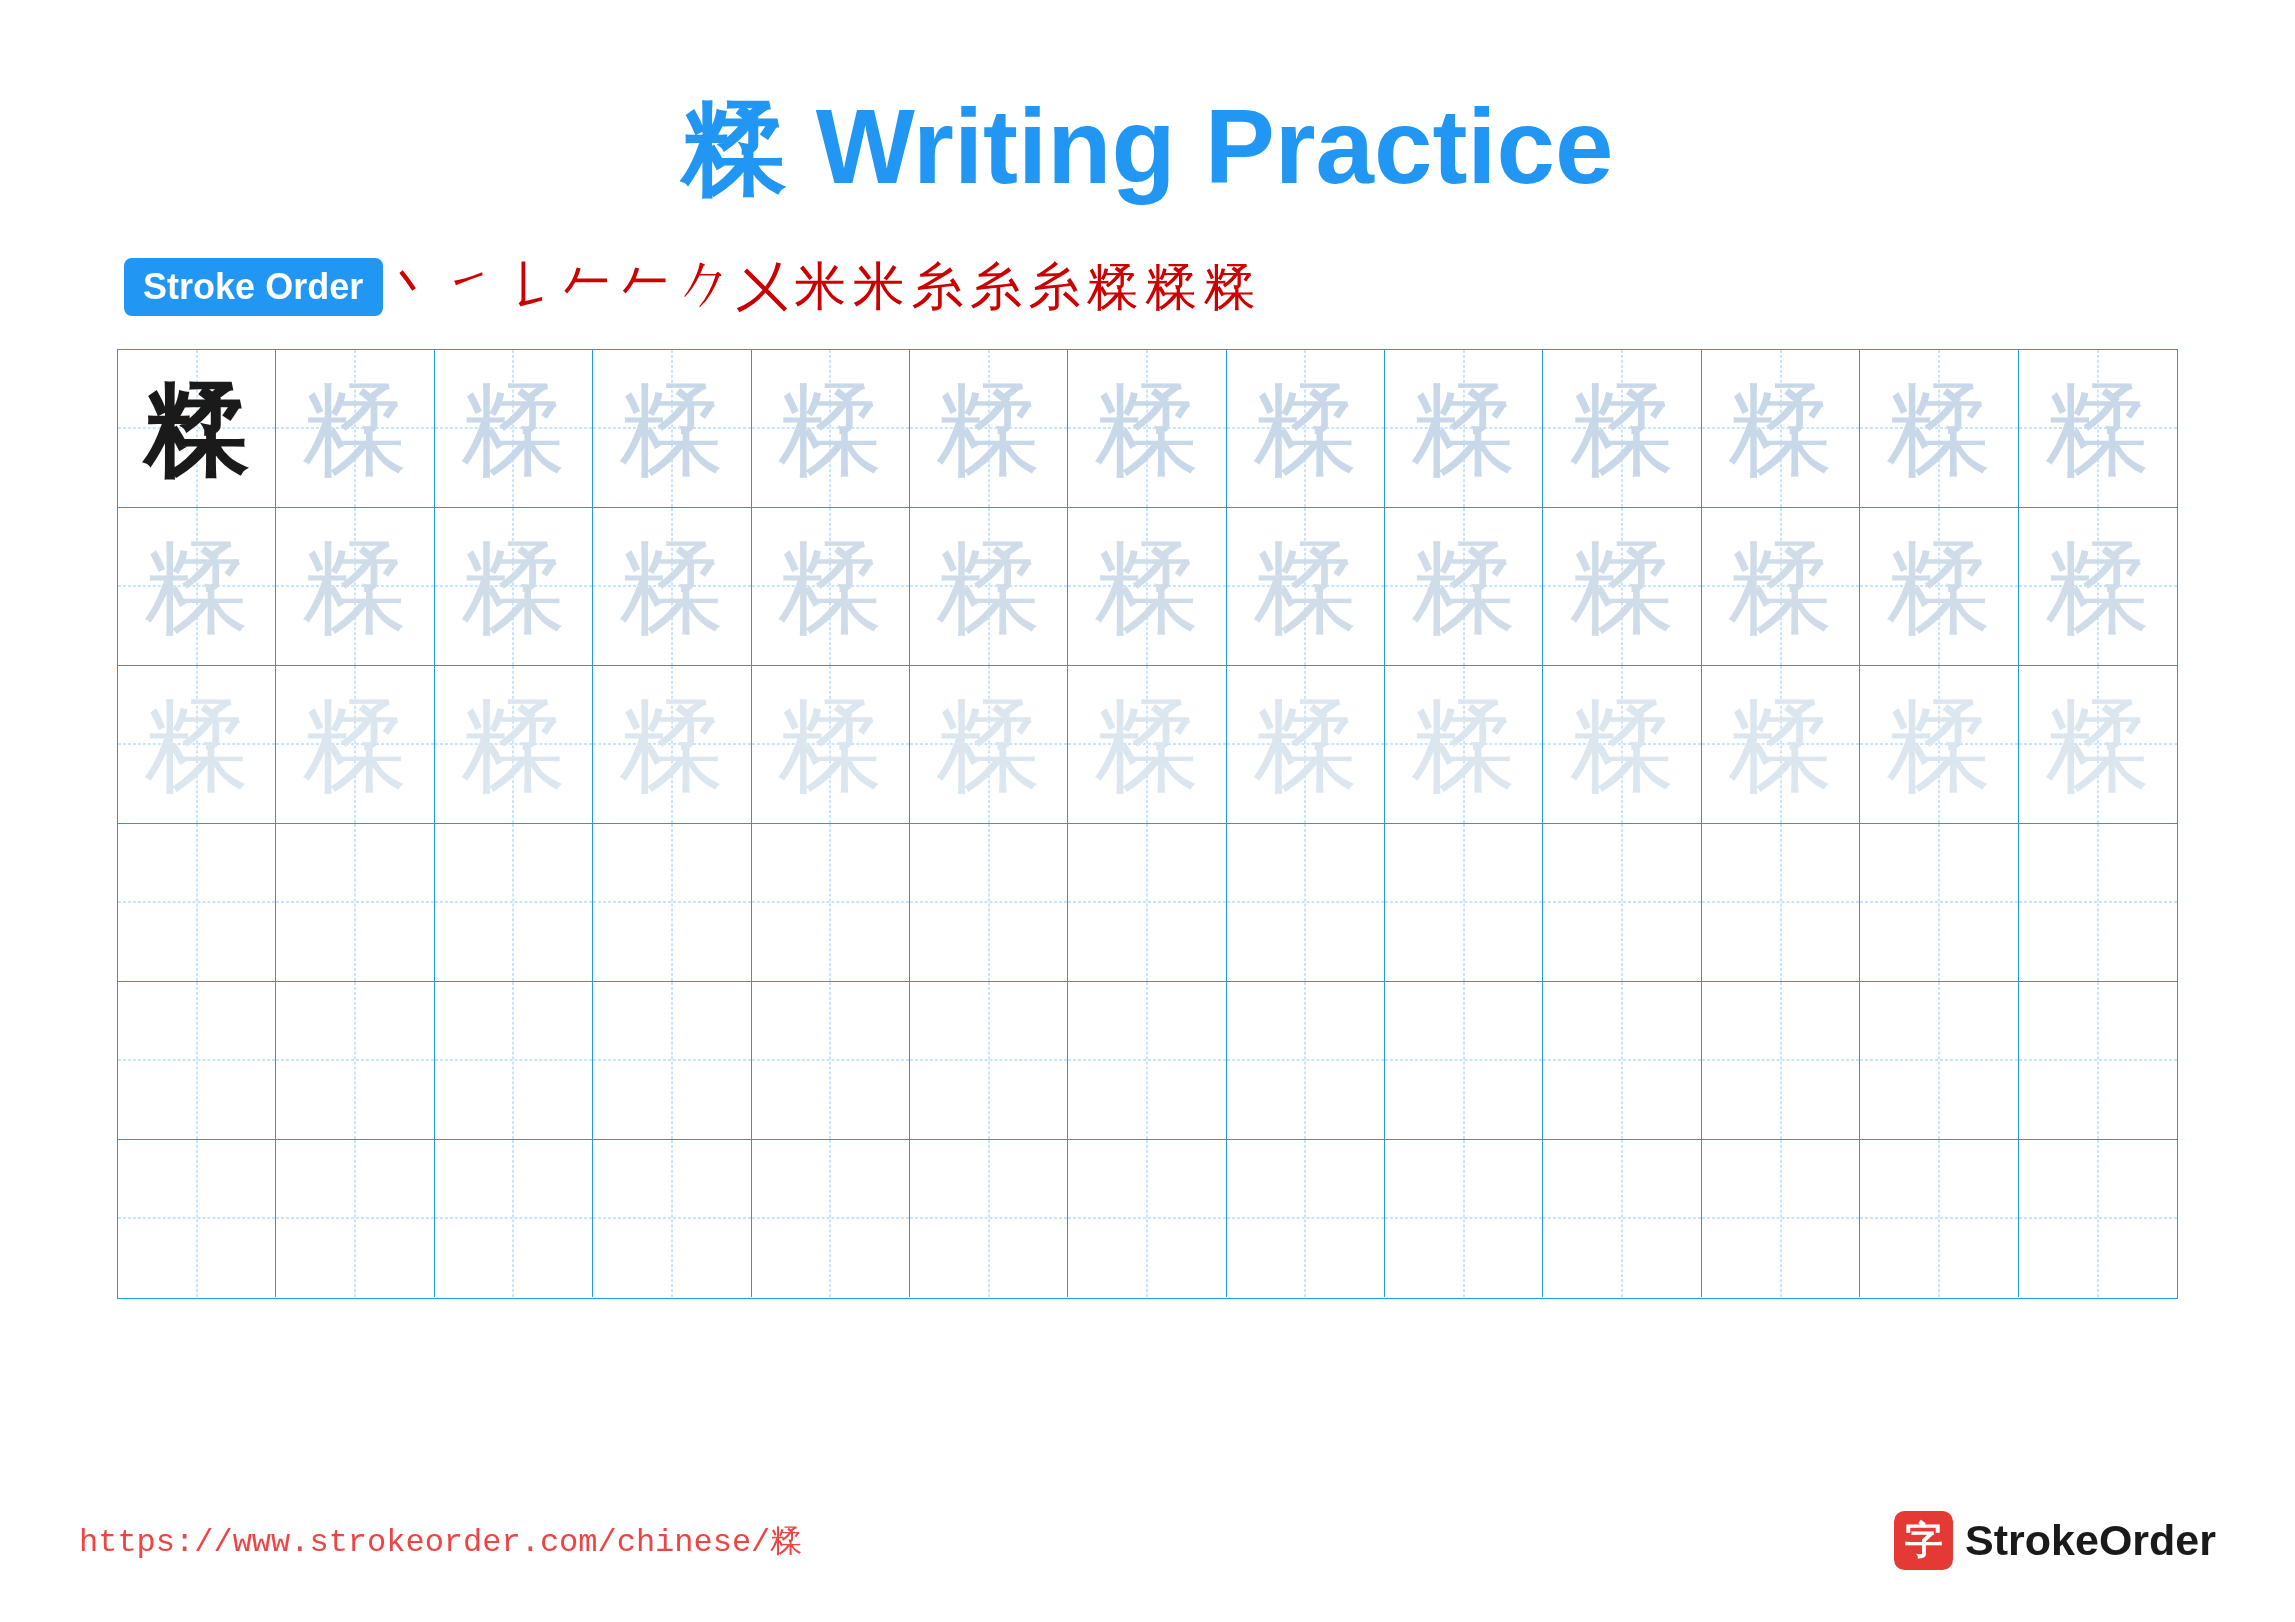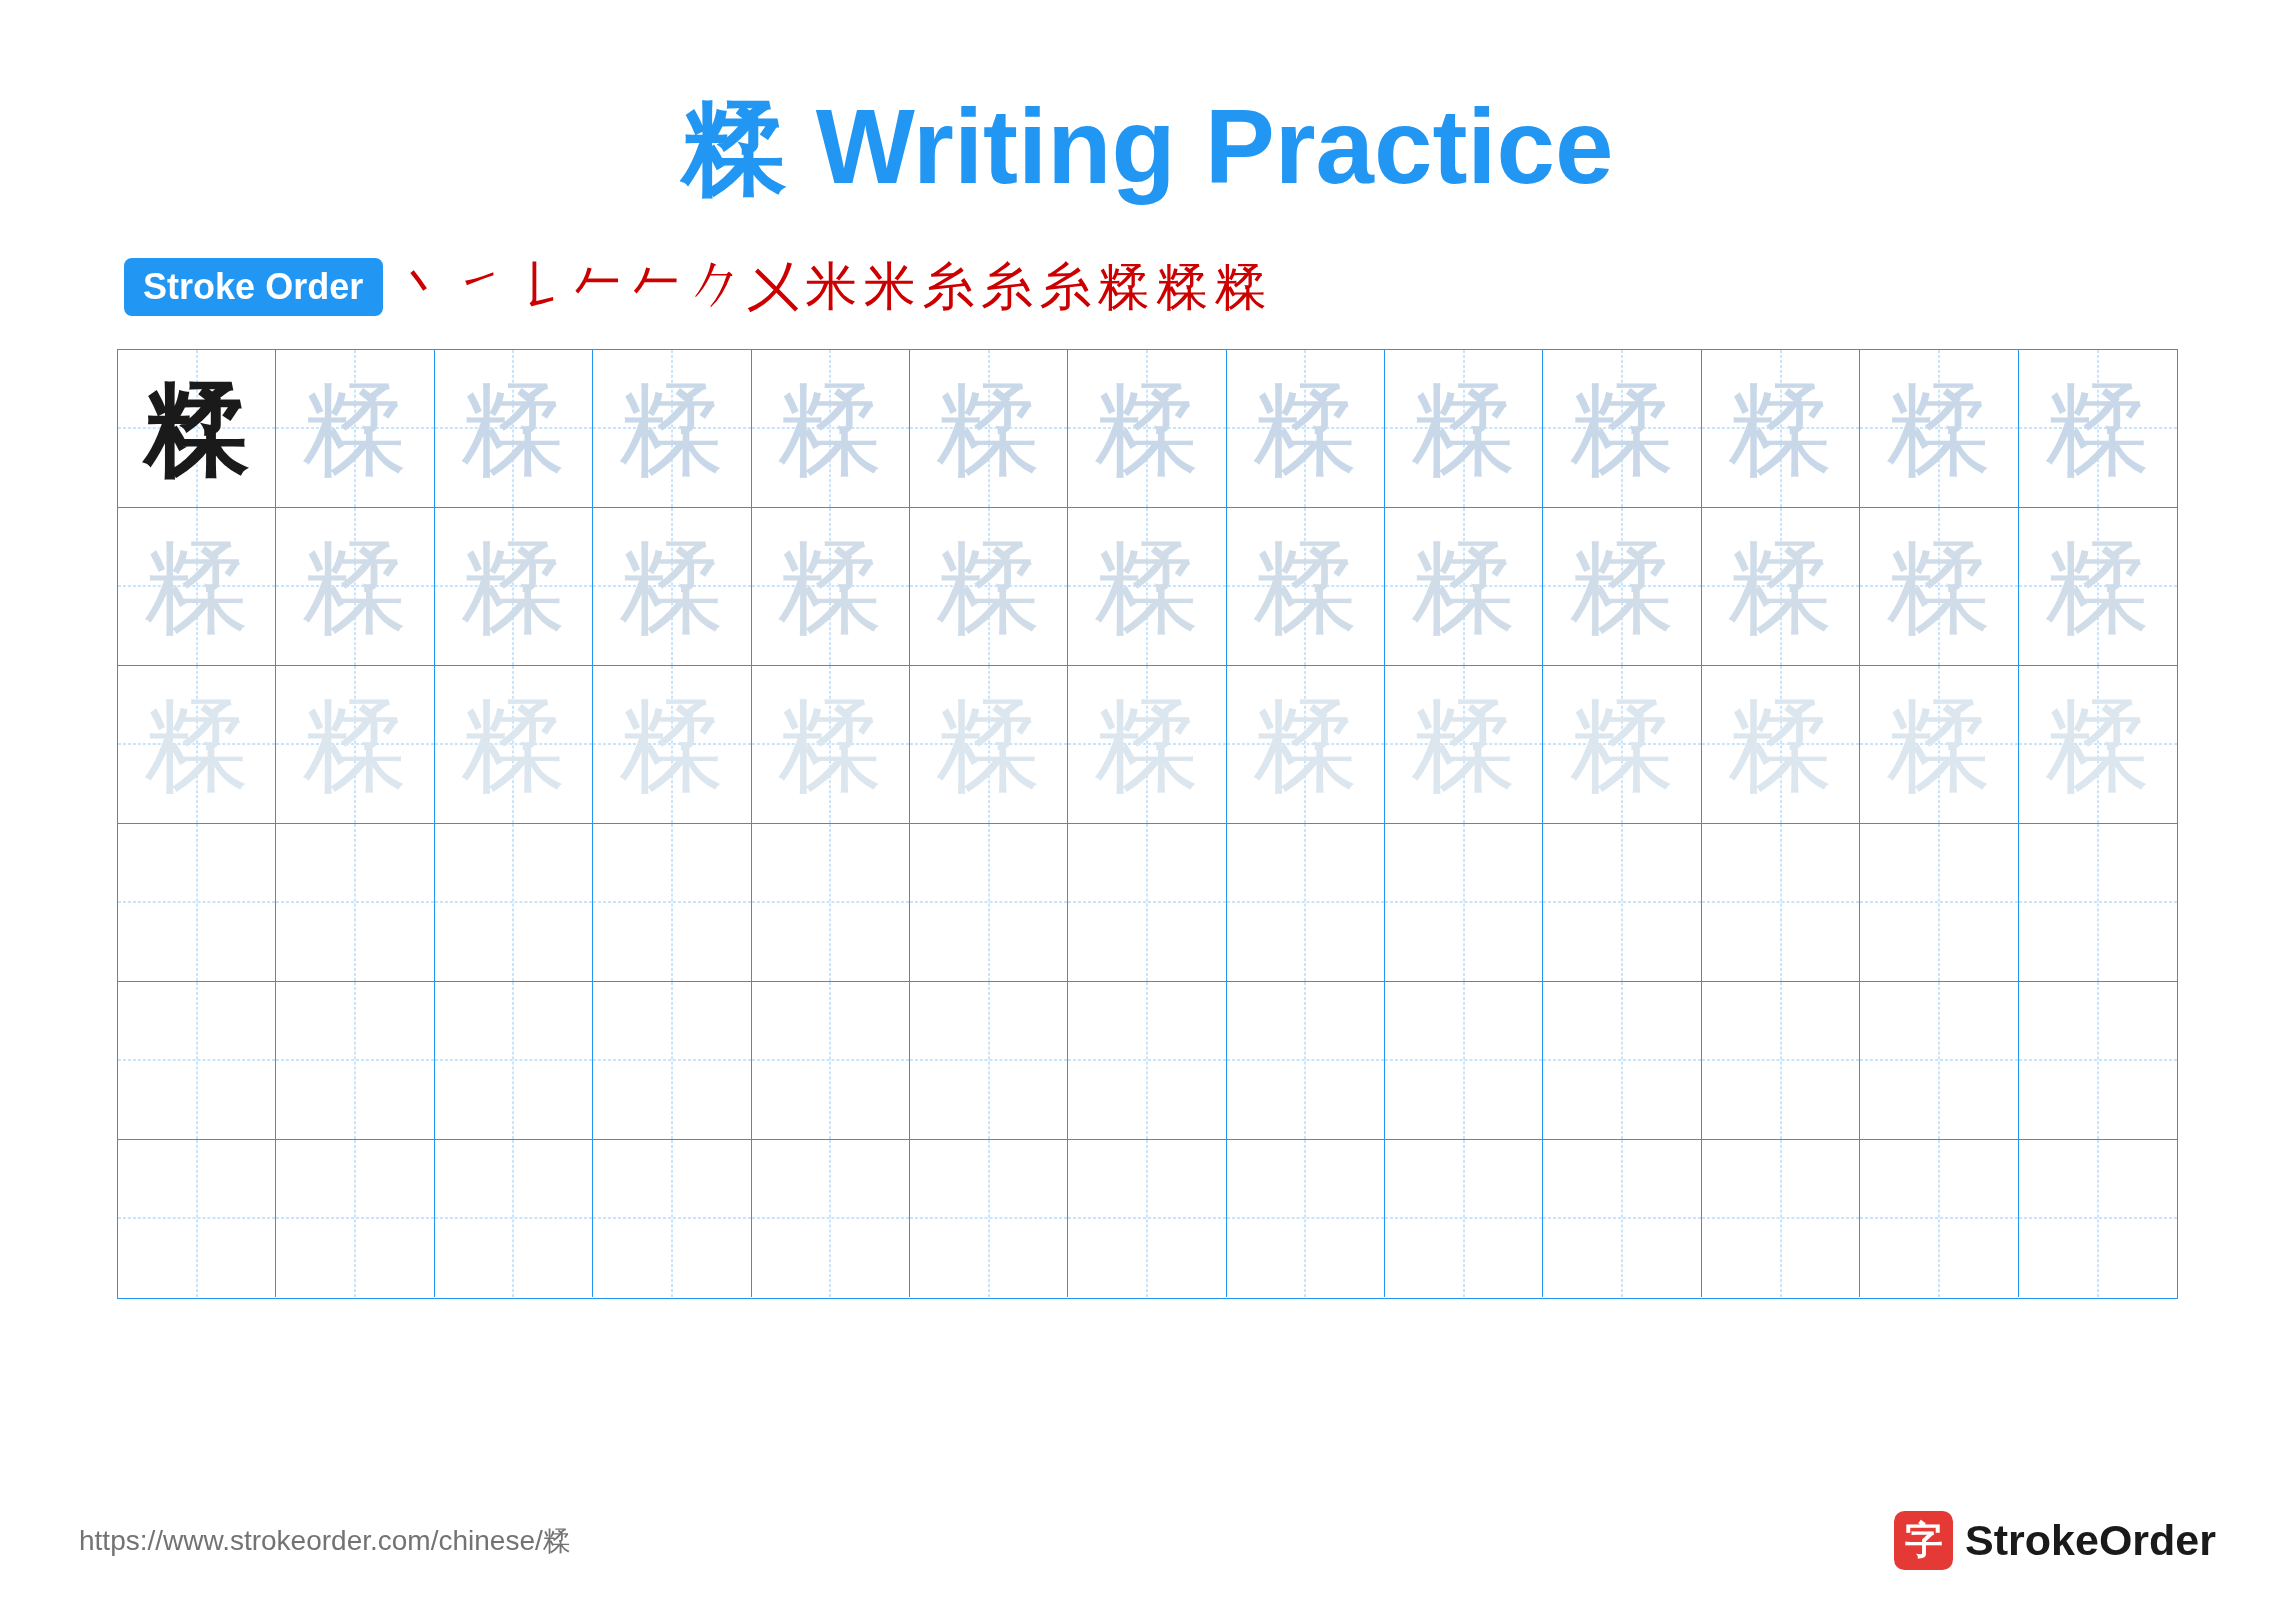--- a/index.html
+++ b/index.html
@@ -33,21 +33,21 @@
       font-family: Arial, sans-serif;
     }
     .title-char {
       color: #2196F3;
     }
 
     
     .stroke-order-row {
       display: flex;
       align-items: center;
-      gap: 13px;
+      gap: 2px;
       margin-bottom: 33px;
       padding-left: 6.5px;
     }
     .stroke-order-badge {
       background: #2196F3;
       color: white;
       font-size: 36px;
       padding: 7.9px 19.6px;
       border-radius: 7.9px;
       font-family: Arial, sans-serif;
@@ -141,23 +141,23 @@
     .footer {
       position: absolute;
       bottom: 52px;
       left: 79px;
       right: 79px;
       display: flex;
       align-items: center;
       justify-content: space-between;
     }
     .footer-url {
-      color: #737373;
-      font-size: 28px;
-      font-family: Liberation Sans, sans-serif;
+      color: #ef4444;
+      font-size: 32px;
+      font-family: Liberation Mono, monospace;
     }
     .footer-logo {
       display: flex;
       align-items: center;
       gap: 11.8px;
     }
     .footer-logo-icon {
       width: 59px;
       height: 59px;
       background: #e53935;

